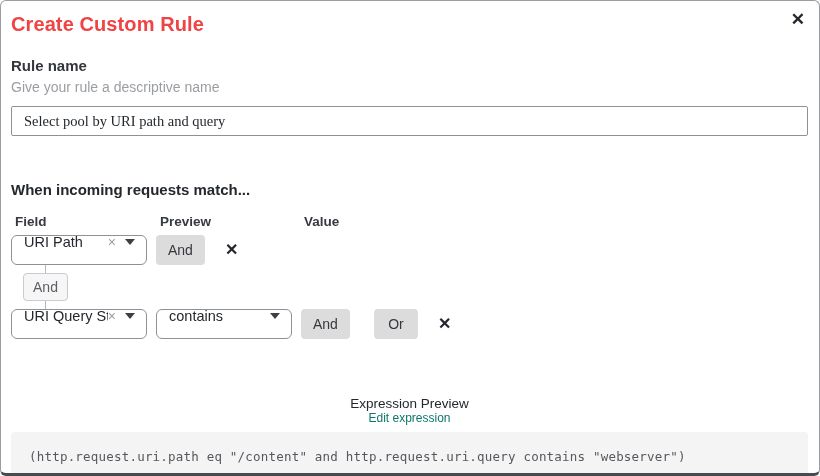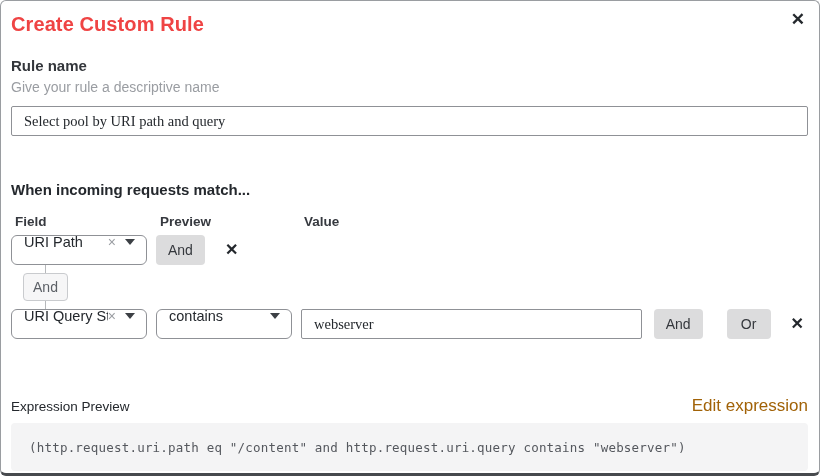--- a/index.html
+++ b/index.html
@@ -168,28 +168,29 @@
     font-size: 14px;
     display: flex;
     align-items: center;
     justify-content: center;
   }
   .preview-head {
     display: flex;
     align-items: center;
     justify-content: space-between;
     margin-top: 57px;
+    flex-direction: column;
   }
   .preview-label {
     font-size: 13.5px;
     color: #24282d;
   }
   .edit-link {
-    font-size: 17px;
-    color: #a16207;
+    font-size: 12px;
+    color: #0f766e;
     text-decoration: none;
     cursor: pointer;
   }
   .code-box {
     margin-top: 7px;
     background: #f4f4f5;
     border-radius: 4px;
     height: 48px;
     display: flex;
     align-items: center;
@@ -241,21 +242,20 @@
   <div class="cond-row" style="margin-top:0;">
     <div class="select">
       <span class="sel-text">URI Query St...</span>
       <span class="clear-x">×</span>
       <span class="caret"></span>
     </div>
     <div class="select">
       <span class="sel-text">contains</span>
       <span class="caret"></span>
     </div>
-    <input class="text-input value-input" type="text" value="webserver" style="">
     <button class="gray-btn">And</button>
     <button class="gray-btn">Or</button>
     <button class="remove-btn">✕</button>
   </div>
 
   <div class="preview-head">
     <span class="preview-label">Expression Preview</span>
     <a class="edit-link">Edit expression</a>
   </div>
   <div class="code-box">

